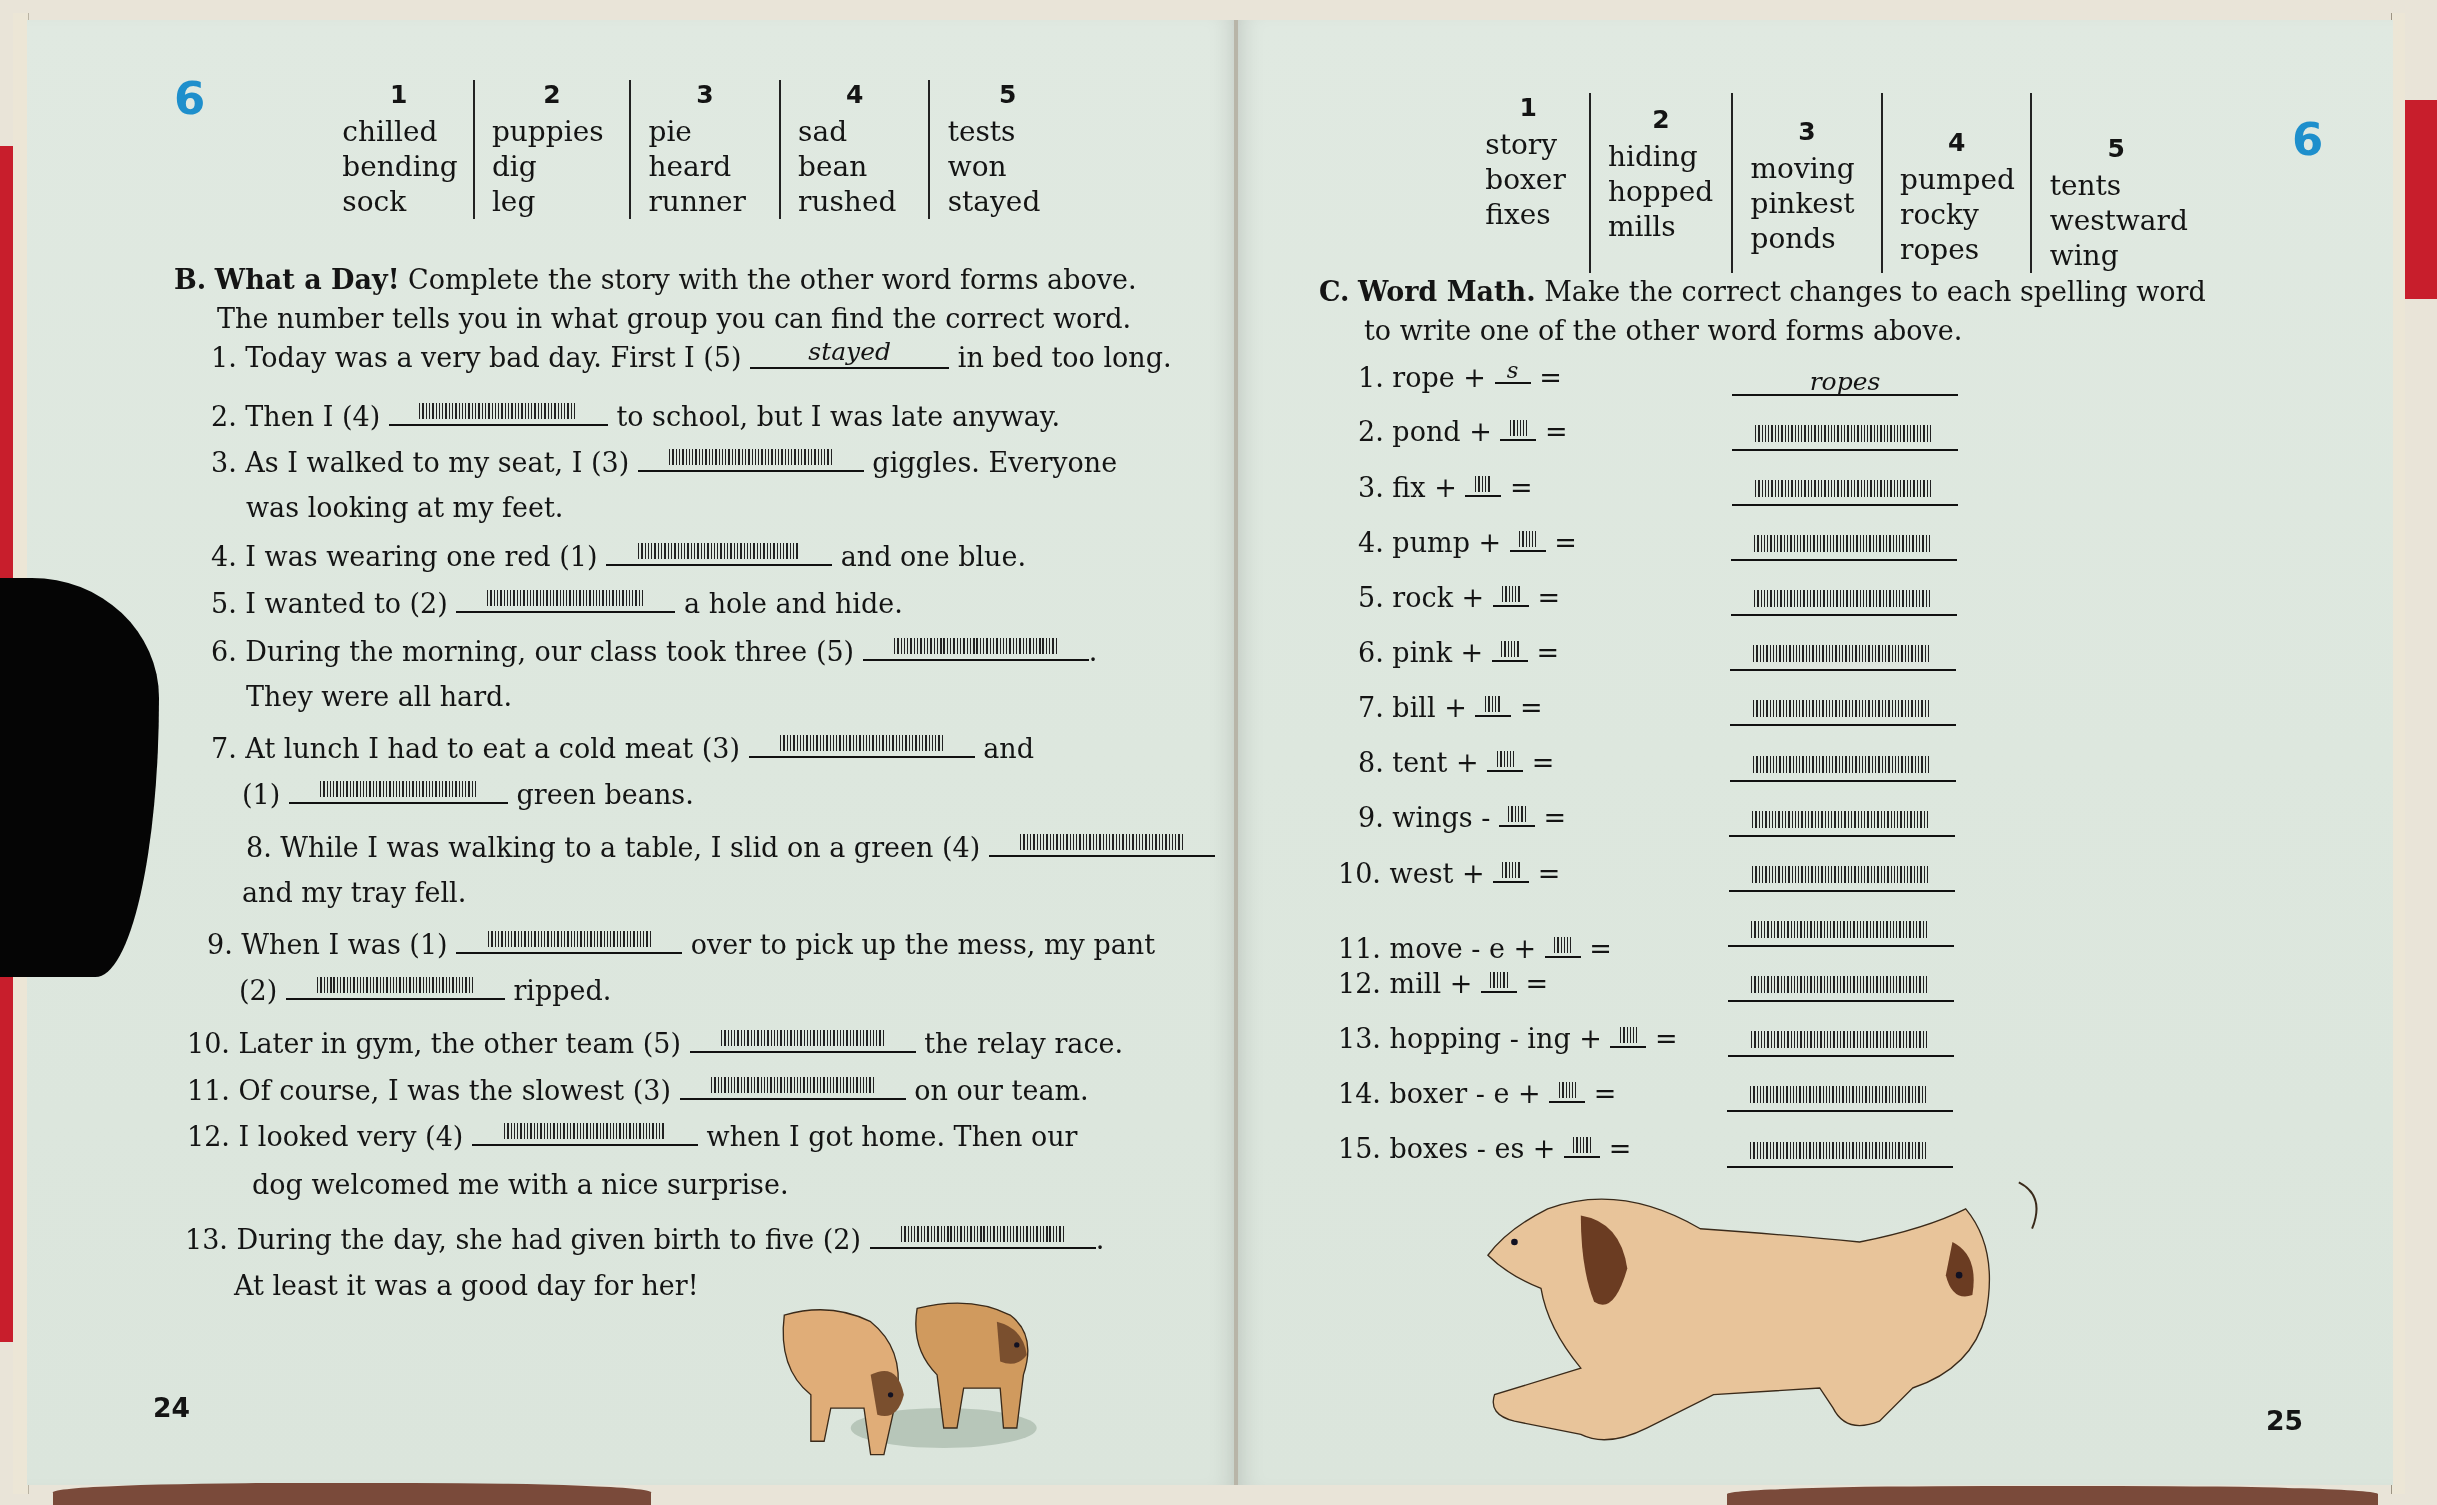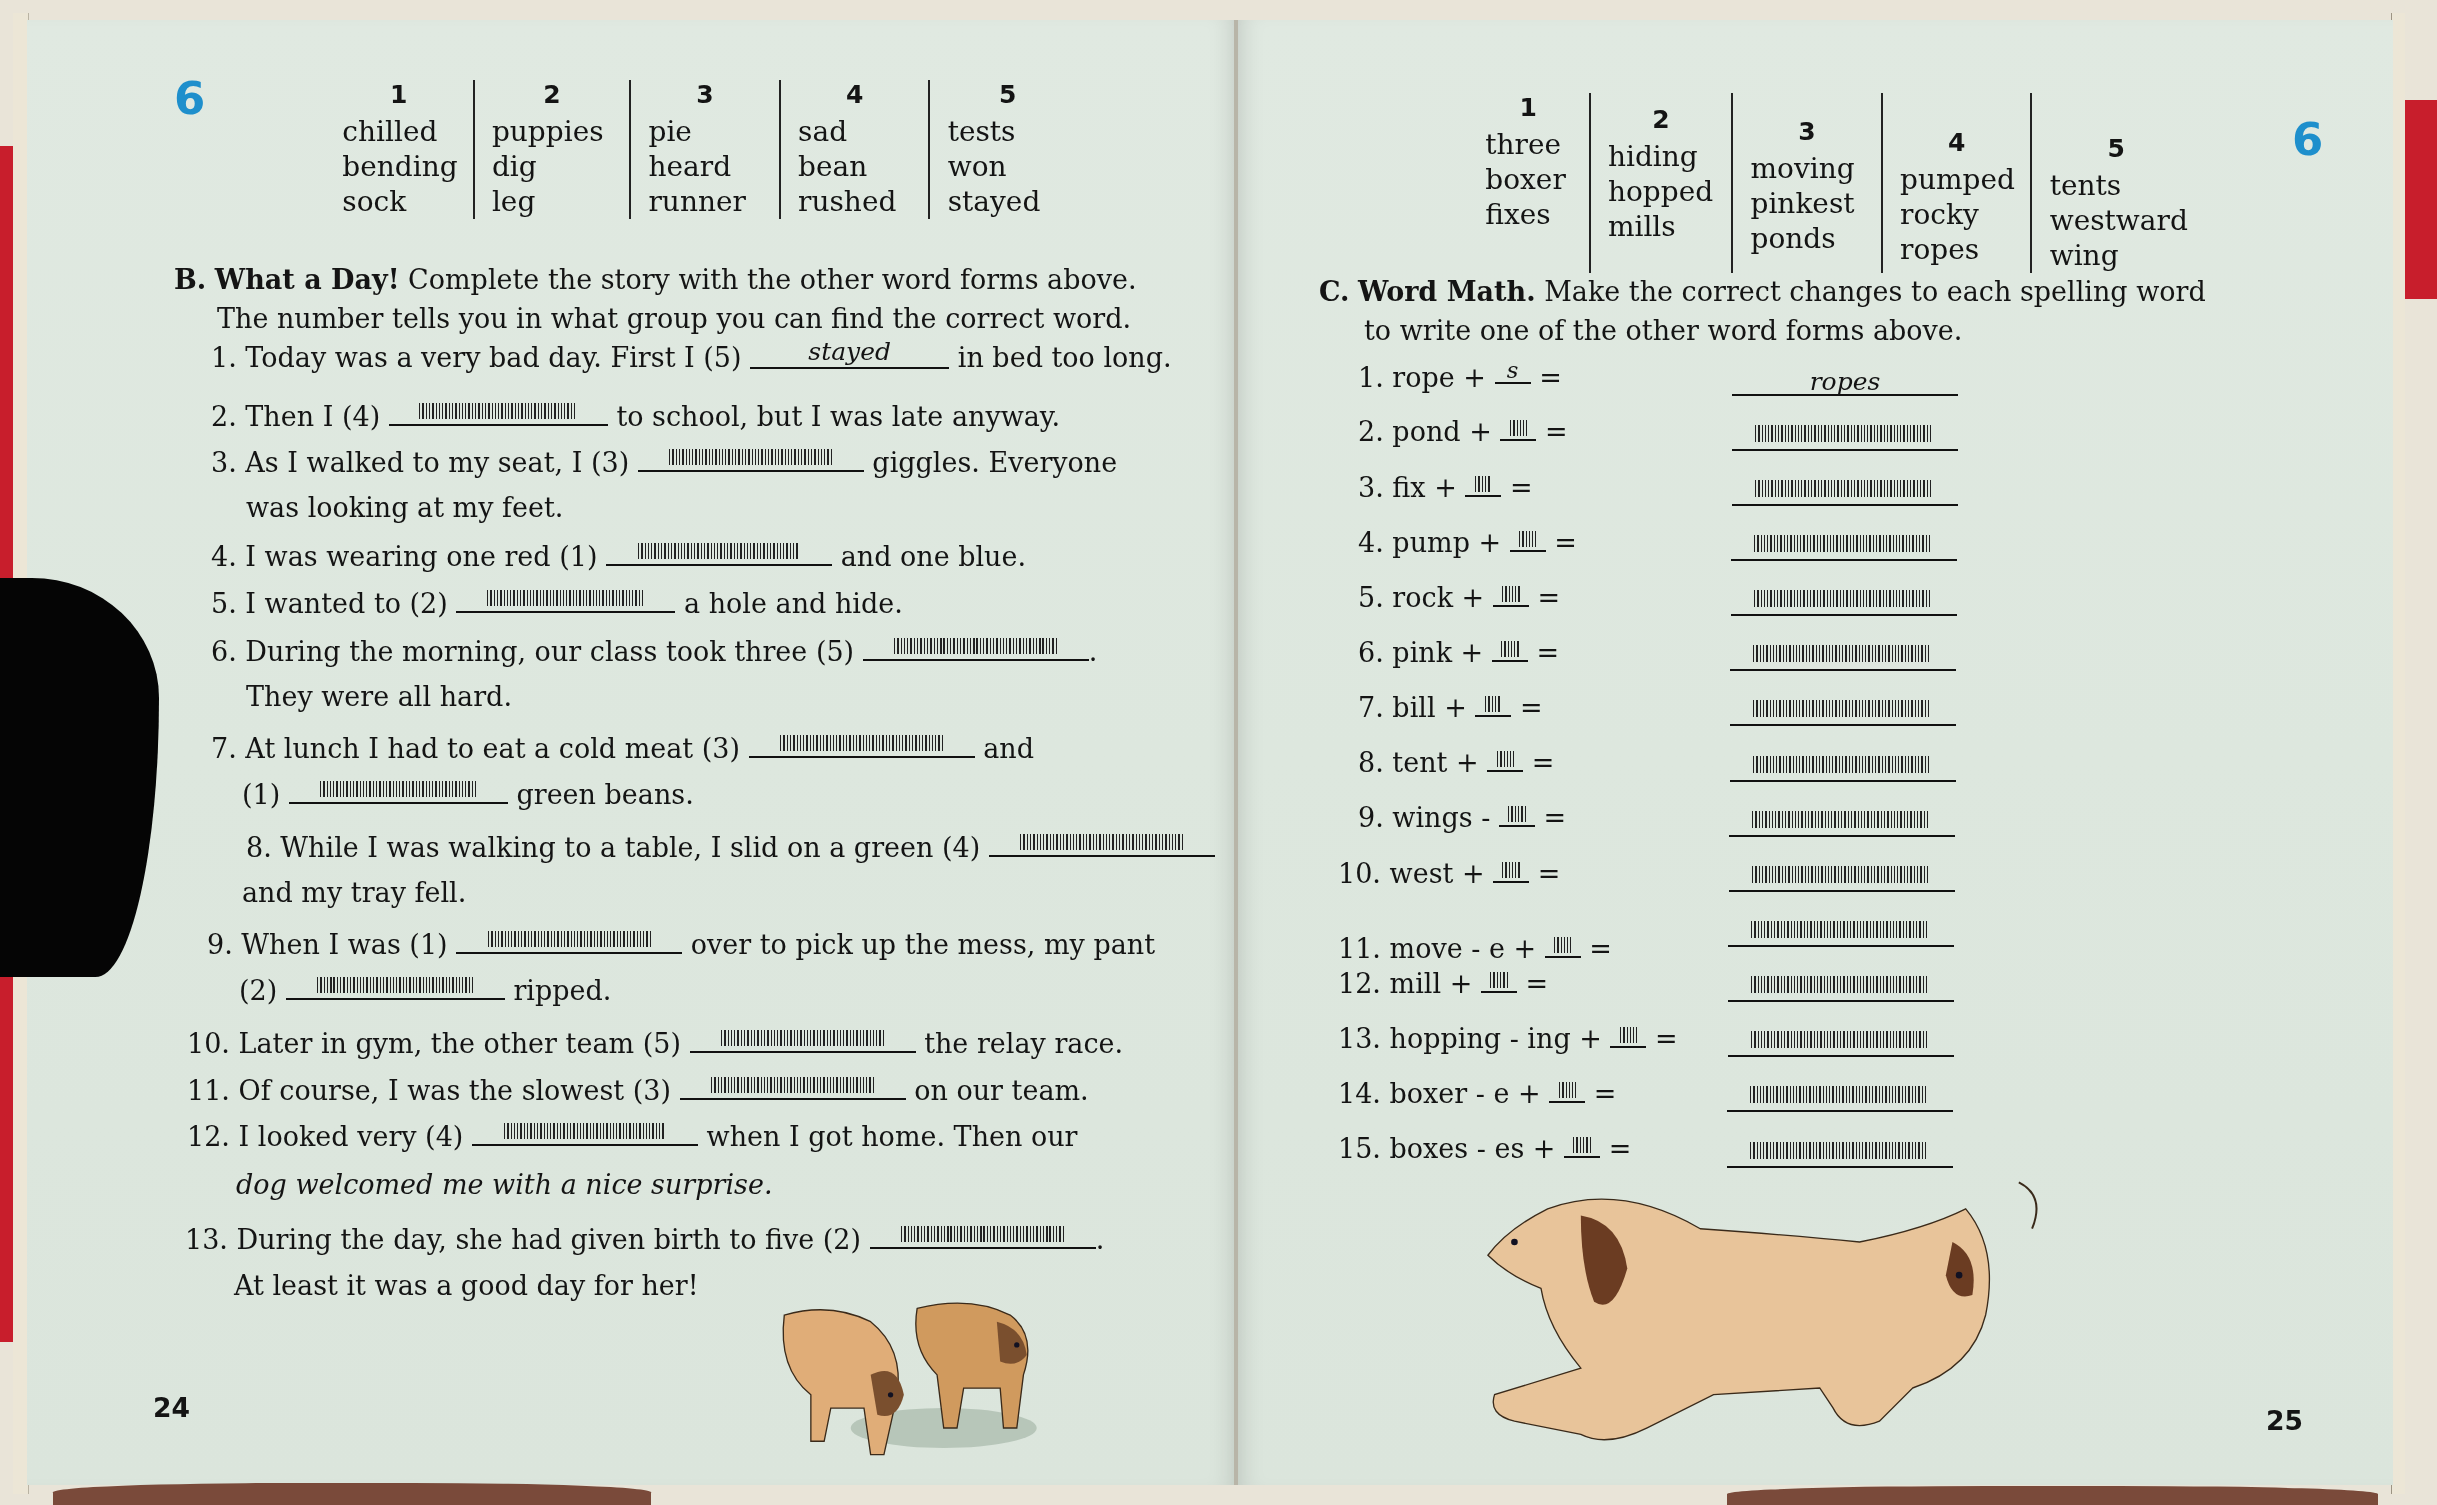--- a/index.html
+++ b/index.html
@@ -199,21 +199,21 @@
   <span class="blank" style="width:226px;"><span class="fill"></span></span>
   <span>on our team.</span>
 </div>
 
 <div class="item" style="left:187px;top:1119px;">
   <span>12.</span>
   <span>I looked very (4)</span>
   <span class="blank" style="width:226px;"><span class="fill"></span></span>
   <span>when I got home. Then our</span>
 </div>
-<div class="item" style="left:236px;top:1169px;font-style:italic;">dog welcomed me with a nice surprise.</div>
+<div class="item" style="left:252px;top:1169px;">dog welcomed me with a nice surprise.</div>
 
 <div class="item" style="left:185px;top:1222px;">
   <span>13.</span>
   <span>During the day, she had given birth to five (2)</span>
   <span class="blank" style="width:226px;"><span class="fill"></span></span><span>.</span>
 </div>
 <div class="item" style="left:234px;top:1270px;">At least it was a good day for her!</div>
 
 <svg style="position:absolute;left:771px;top:1295px;" width="372" height="173" viewBox="0 0 560 260">
   <ellipse cx="260" cy="200" rx="140" ry="30" fill="#9fb0a2" opacity="0.6"></ellipse>
@@ -225,21 +225,21 @@
   <circle cx="370" cy="75" r="4" fill="#112"></circle>
 </svg>
 
 <div class="page-number" style="left:153px;top:1392px;">24</div>
 
 <div class="unit-num" style="left:2292px;top:113px;">6</div>
 
 <div class="word-table" style="left:1468px;top:93px;">
   <div class="word-col" style="width:86px;">
     <div class="col-num">1</div>
-    <div class="col-word">three</div>
+    <div class="col-word">story</div>
     <div class="col-word">boxer</div>
     <div class="col-word">fixes</div>
   </div>
   <div class="word-col" style="width:106px;padding-top:12px;">
     <div class="col-num">2</div>
     <div class="col-word">hiding</div>
     <div class="col-word">hopped</div>
     <div class="col-word">mills</div>
   </div>
   <div class="word-col" style="width:113px;padding-top:24px;">

